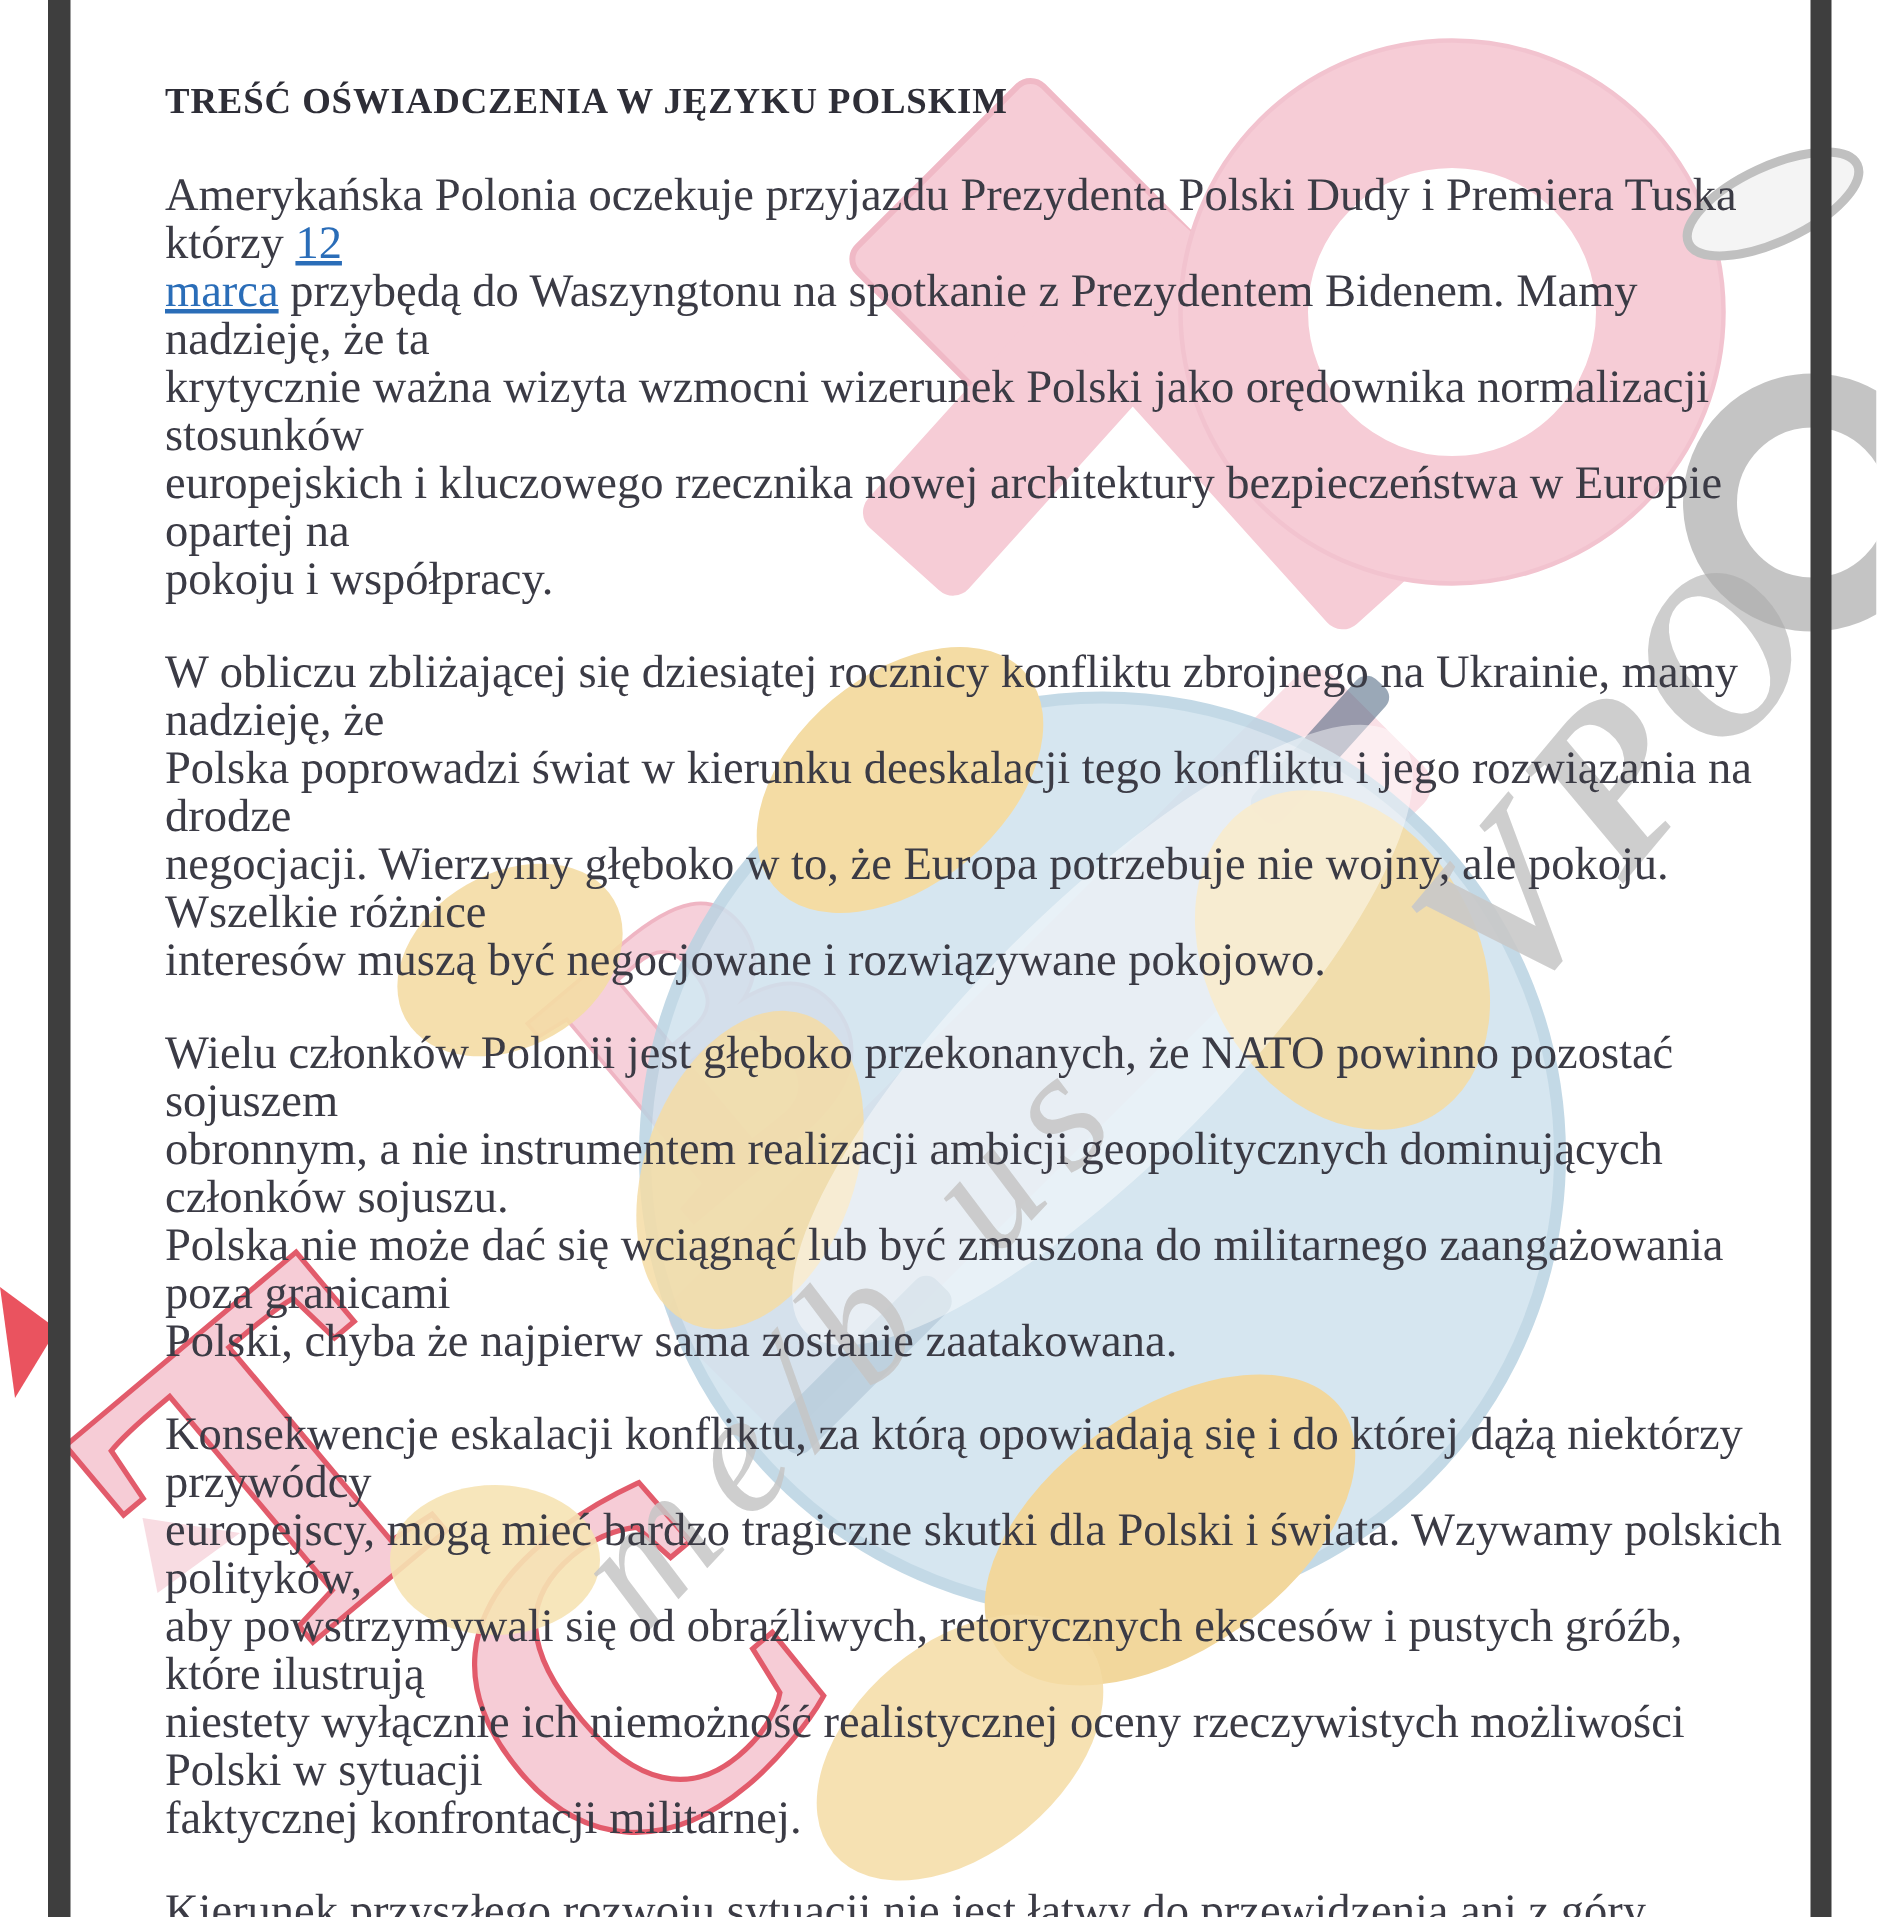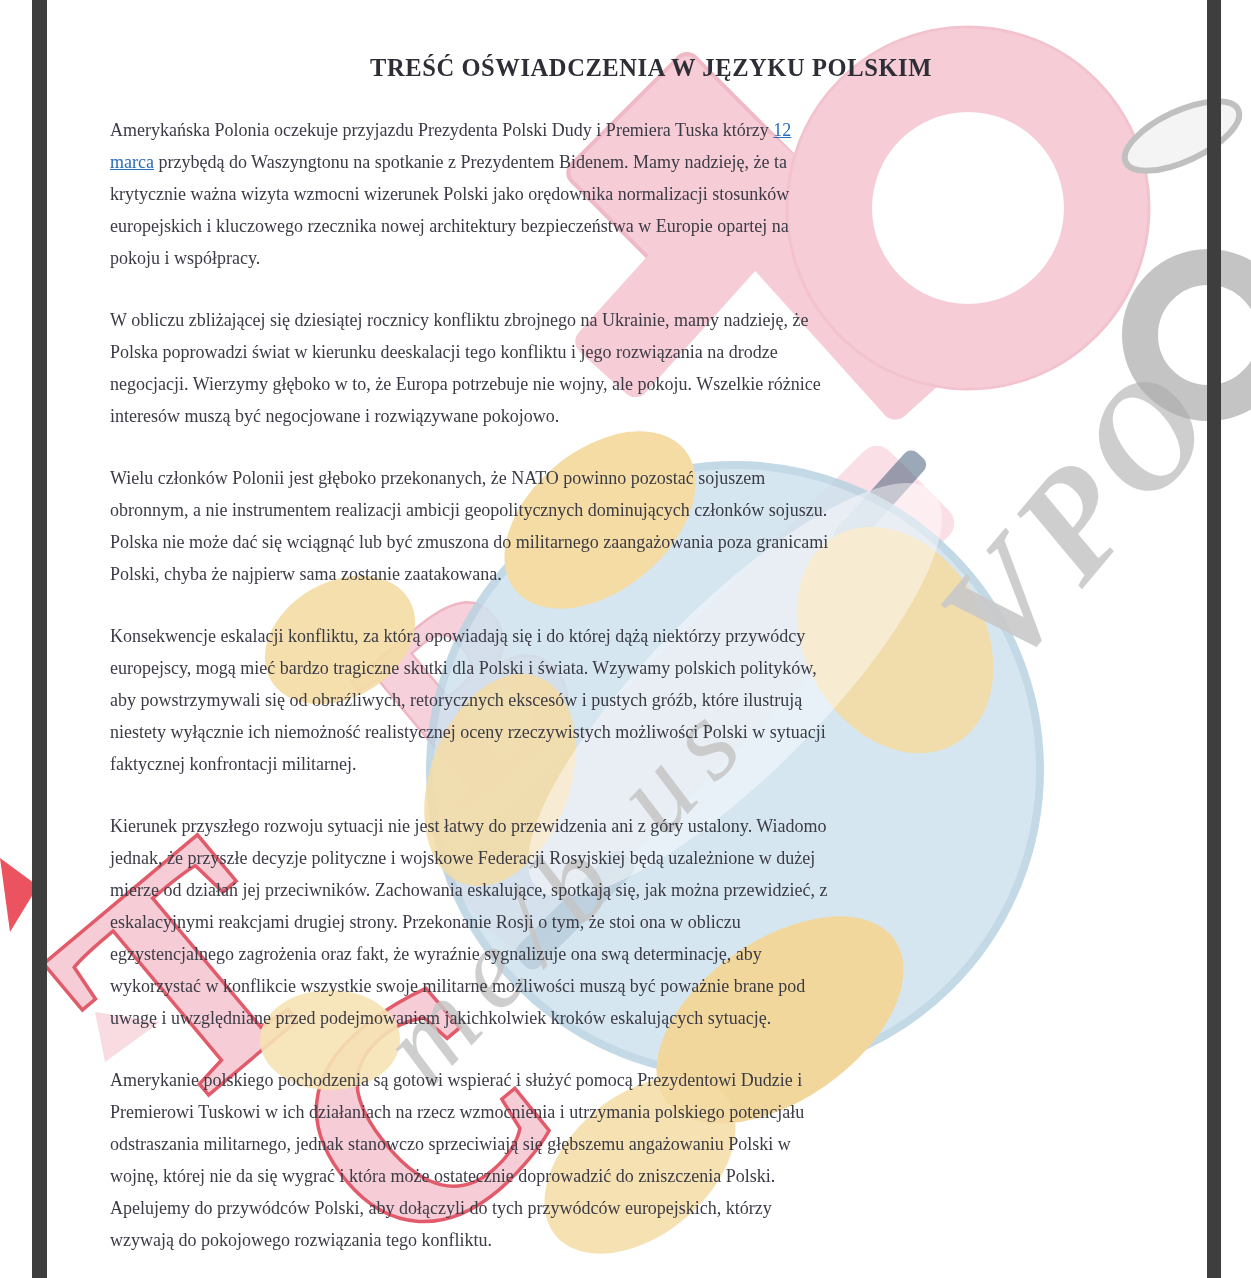--- a/index.html
+++ b/index.html
@@ -8,24 +8,24 @@
     font-family:"Liberation Serif","DejaVu Serif",serif;
   }
   .watermark{position:absolute;left:0;top:0;z-index:1;pointer-events:none;}
   .watermark text{font-family:"Liberation Serif","DejaVu Serif",serif;}
   .edge-bar{position:absolute;top:0;height:1278px;background:#3e3e3e;z-index:3;}
   .edge-left{left:32px;width:15px;}
   .edge-right{left:1207px;width:14px;}
   .content{position:absolute;left:110px;top:52px;width:1082px;z-index:2;color:#3b3b45;}
   .title{
     font-size:24.5px;line-height:32px;font-weight:bold;letter-spacing:.6px;
-    color:#2e2e37;margin:0 0 30px 0;text-align:center;
+    color:#2e2e37;margin:0 0 30px 0;
   }
   .para{
-    font-size:18px;line-height:32px;margin:0 0 30px 0;white-space:pre-line;
+    font-size:31px;line-height:32px;margin:0 0 30px 0;white-space:pre-line;
   }
   .link{color:#2a6db8;text-decoration:underline;cursor:pointer;}
 </style>
 </head>
 <body>
 
 <div class="page">
 
   <svg class="watermark" width="1251" height="1278" viewBox="0 0 1251 1278">
 

